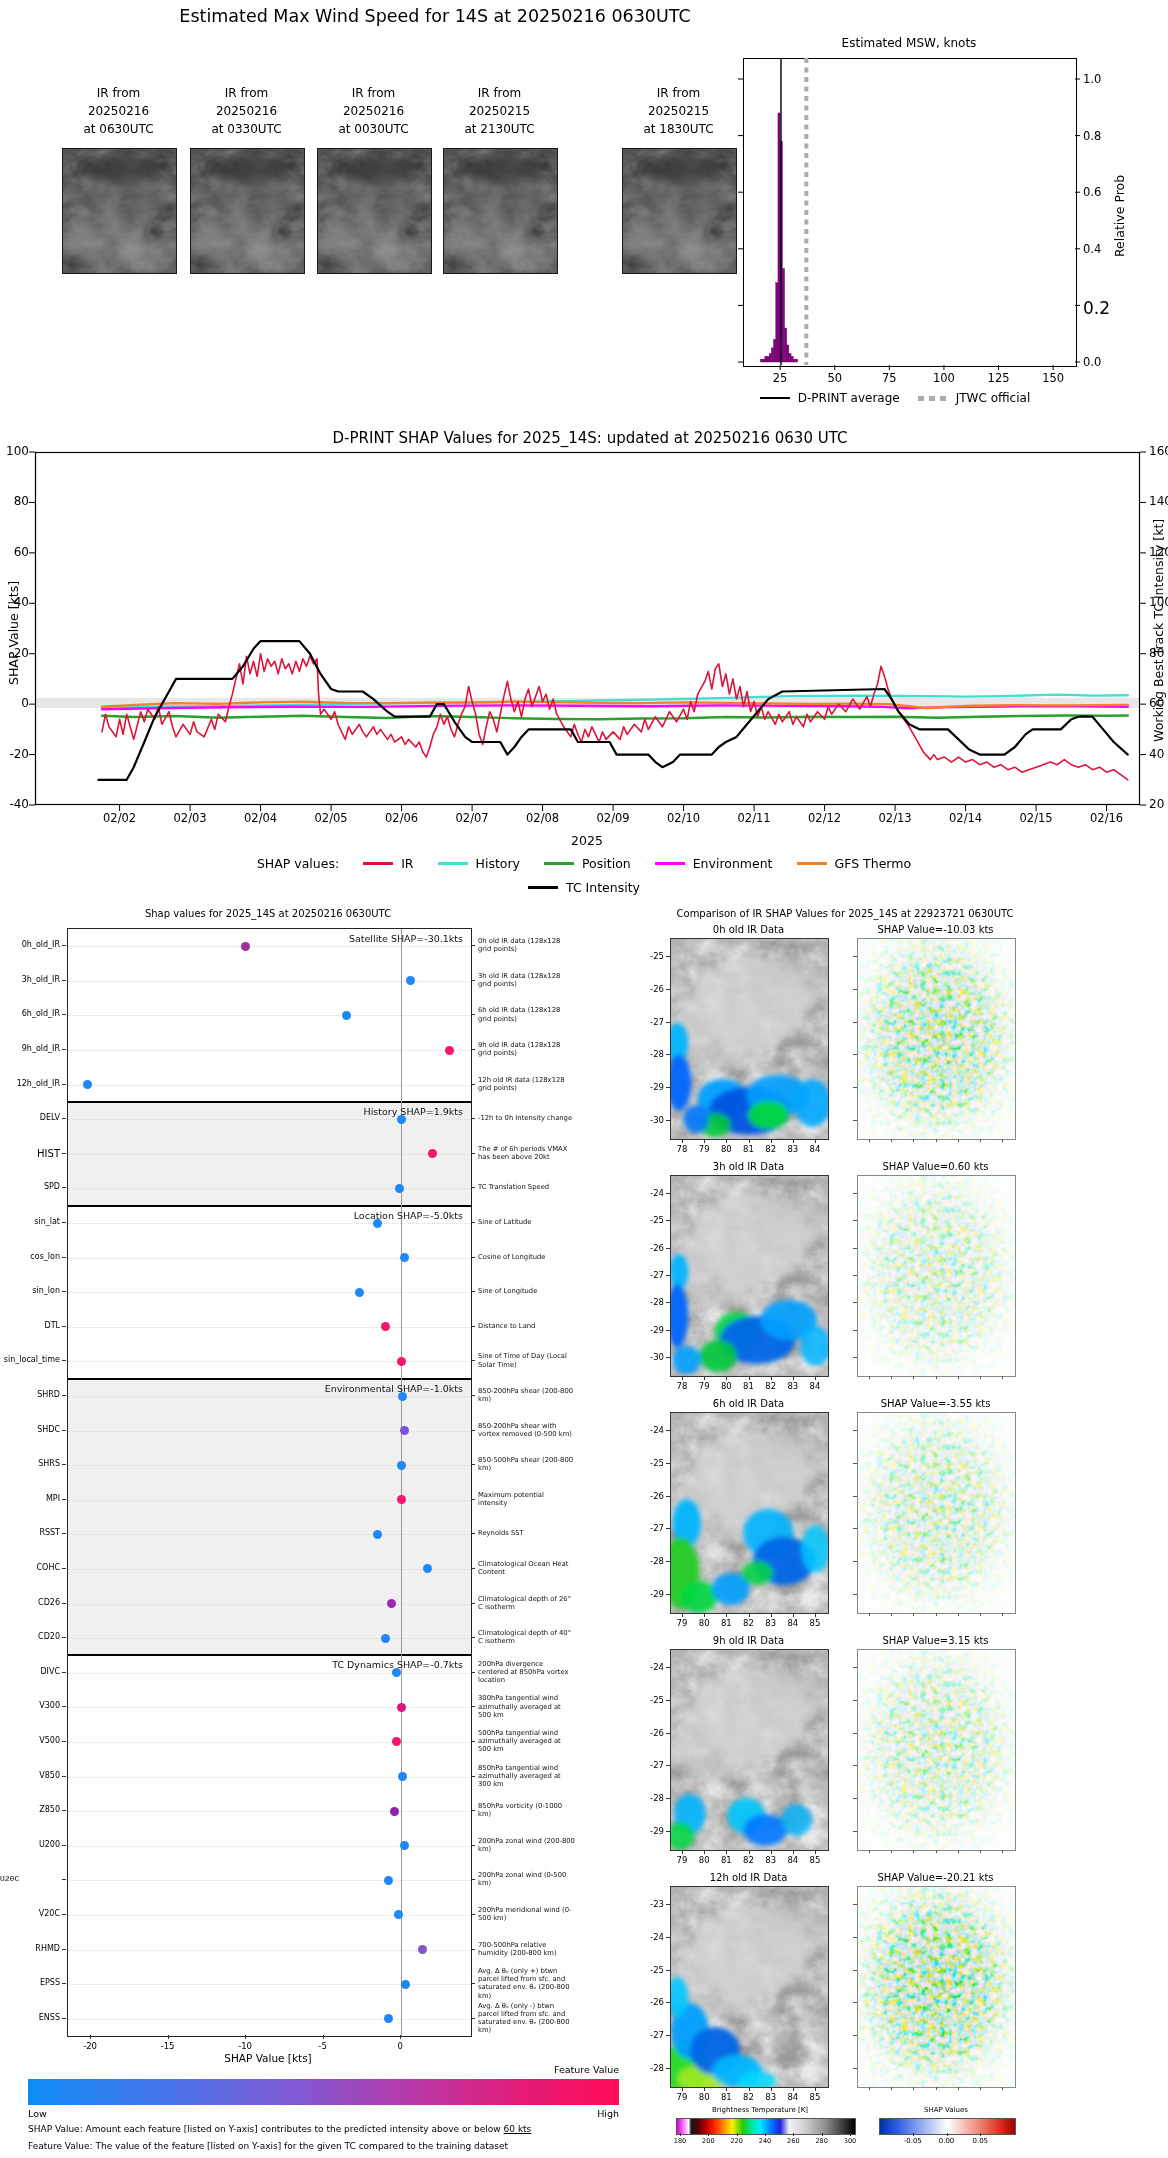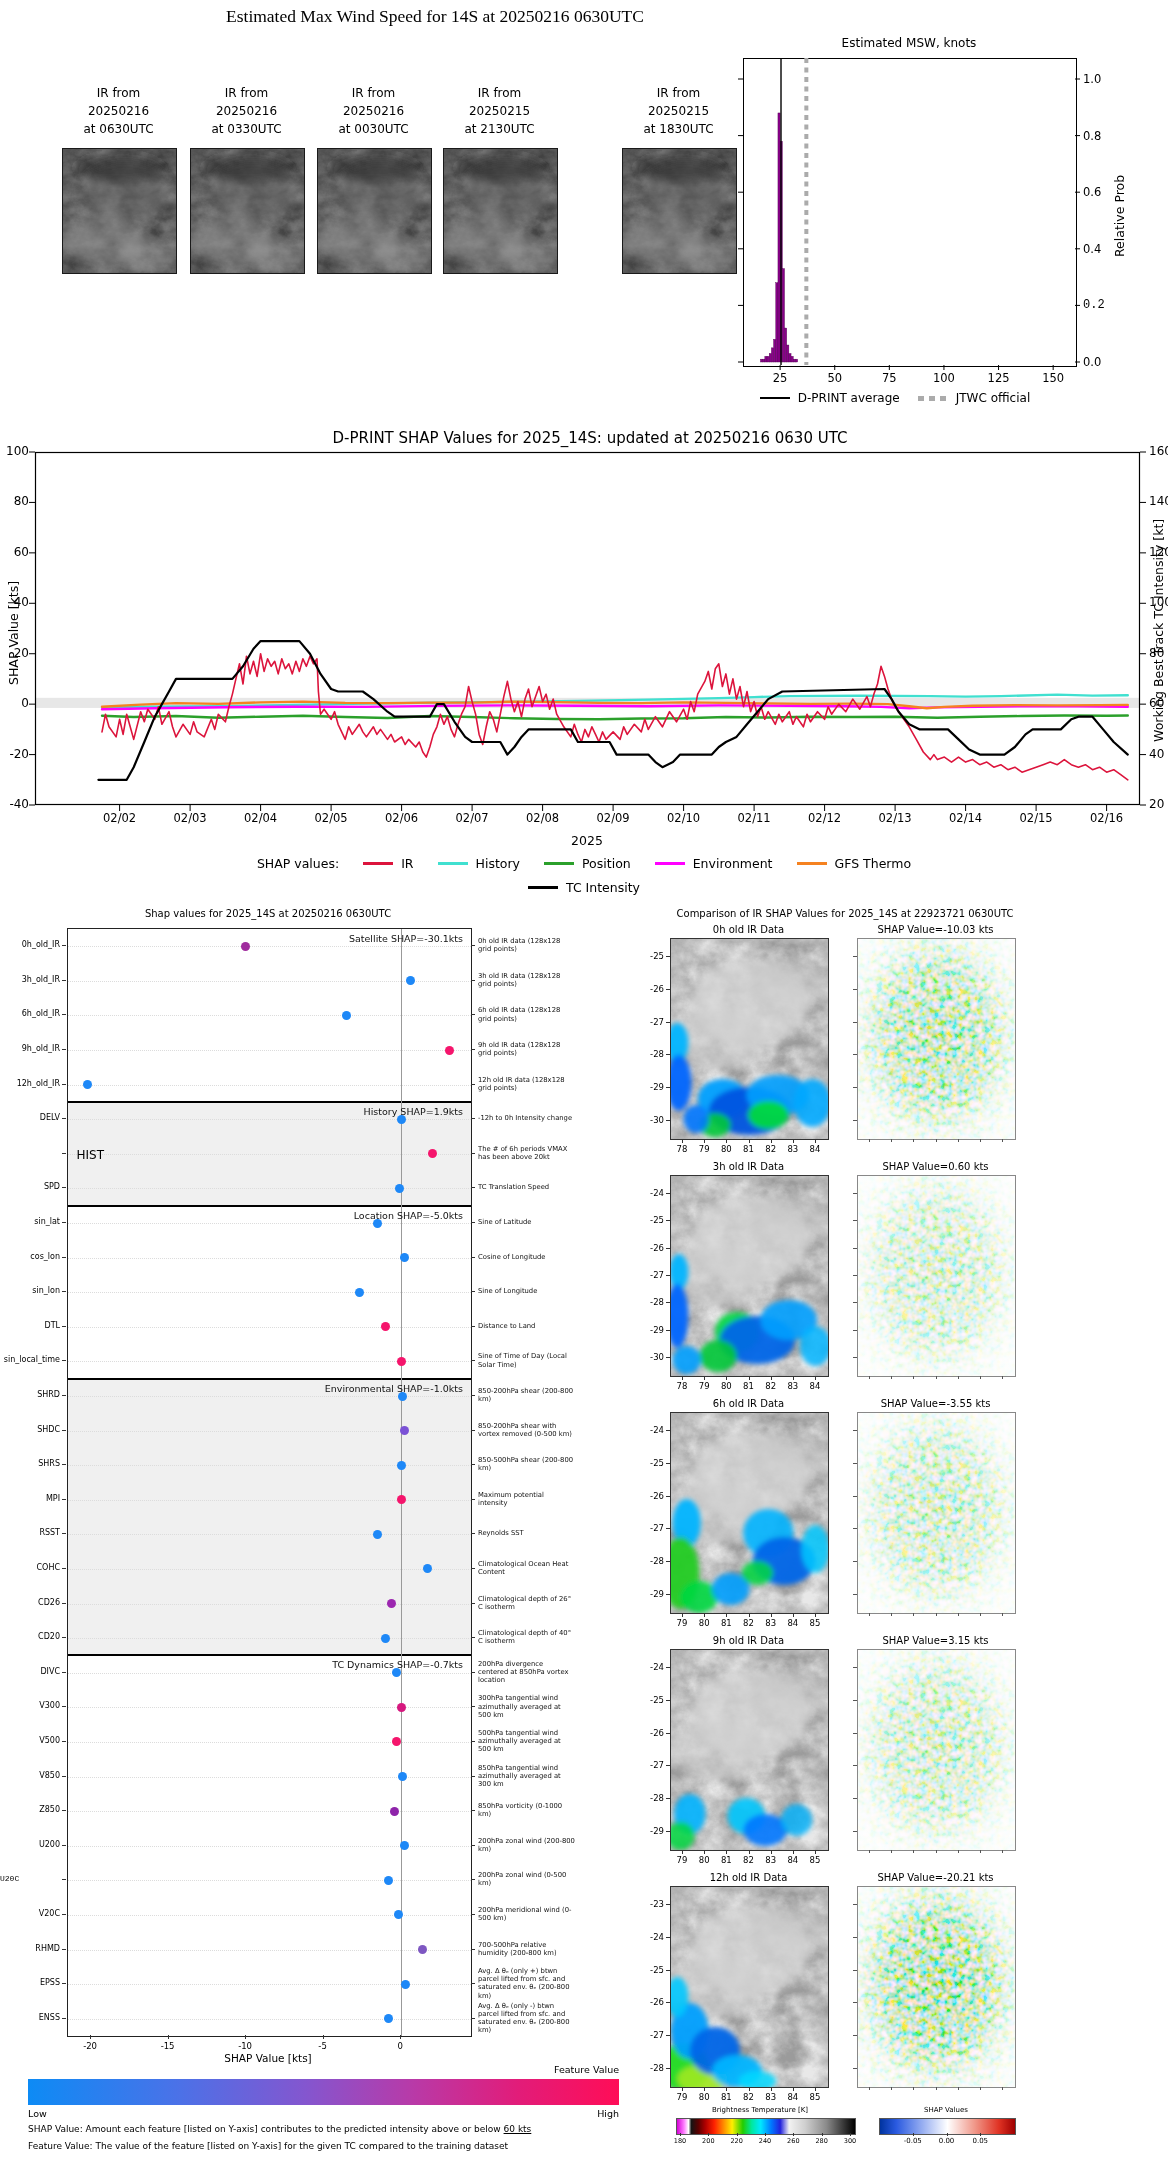--- a/index.html
+++ b/index.html
@@ -36,21 +36,21 @@
         </filter>
       <radialGradient id="gradFade" cx="50%" cy="48%" r="62%">
         <stop offset="0%" stop-color="rgba(255,255,255,0)"></stop>
         <stop offset="50%" stop-color="rgba(255,255,255,0.25)"></stop>
         <stop offset="80%" stop-color="rgba(255,255,255,0.78)"></stop>
         <stop offset="100%" stop-color="rgba(255,255,255,0.92)"></stop>
       </radialGradient>
     </defs>
   </svg>
 
-  <div style="left:0;top:6px;width:870px;text-align:center;font-size:17.5px;font-family:Liberation Serif, serif;">Estimated Max Wind Speed for 14S at 20250216 0630UTC</div>
+  <div style="left:0;top:6px;width:870px;text-align:center;font-size:17.5px;">Estimated Max Wind Speed for 14S at 20250216 0630UTC</div>
 
   <div style="left:743px;top:36px;width:332px;text-align:center;font-size:12px;">Estimated MSW, knots</div>
   <div id="hist-box" style="left:743px;top:58px;width:332px;height:307px;border:1px solid #000;"></div>
   <div class="vtext" style="left:1112px;top:131px;height:170px;font-size:12.5px;">Relative Prob</div>
 
   <div style="left:190px;top:429px;width:800px;text-align:center;font-size:15px;">D-PRINT SHAP Values for 2025_14S: updated at 20250216 0630 UTC</div>
   <div class="vtext" style="left:6px;top:538px;height:190px;font-size:12.5px;">SHAP Value [kts]</div>
   <div class="vtext" style="left:1151px;top:500px;height:260px;font-size:12.5px;">Working Best Track TC Intensity [kt]</div>
   <div style="left:487px;top:833px;width:200px;text-align:center;font-size:12.5px;">2025</div>
 
@@ -177,21 +177,21 @@
       <line x1="-5" x2="0" y1="21" y2="21" stroke="#000" stroke-width="1"></line>
       <line x1="332" x2="337" y1="21" y2="21" stroke="#000" stroke-width="1"></line>
     </svg>
     <div style="position: absolute; left: 760.132px; top: 371px; width: 40px; text-align: center; font-size: 11.5px;">25</div>
     <div style="position: absolute; left: 814.737px; top: 371px; width: 40px; text-align: center; font-size: 11.5px;">50</div>
     <div style="position: absolute; left: 869.342px; top: 371px; width: 40px; text-align: center; font-size: 11.5px;">75</div>
     <div style="position: absolute; left: 923.947px; top: 371px; width: 40px; text-align: center; font-size: 11.5px;">100</div>
     <div style="position: absolute; left: 978.553px; top: 371px; width: 40px; text-align: center; font-size: 11.5px;">125</div>
     <div style="position: absolute; left: 1033.16px; top: 371px; width: 40px; text-align: center; font-size: 11.5px;">150</div>
     <div style="position: absolute; left: 1083px; top: 355px; width: 36px; font-size: 11.5px;">0.0</div>
-    <div style="position: absolute; left: 1083px; top: 298.4px; width: 36px; font-size: 12px; font-family: Liberation Mono, monospace;">0.2</div>
+    <div style="position: absolute; left: 1083px; top: 298.4px; width: 36px; font-size: 17px;">0.2</div>
     <div style="position: absolute; left: 1083px; top: 241.8px; width: 36px; font-size: 11.5px;">0.4</div>
     <div style="position: absolute; left: 1083px; top: 185.2px; width: 36px; font-size: 11.5px;">0.6</div>
     <div style="position: absolute; left: 1083px; top: 128.6px; width: 36px; font-size: 11.5px;">0.8</div>
     <div style="position: absolute; left: 1083px; top: 72px; width: 36px; font-size: 11.5px;">1.0</div>
     <div class="flexrow" style="position: absolute; left: 660px; top: 391px; width: 470px; font-size: 12px; gap: 18px;">
       <span style="display: inline-flex; align-items: center; gap: 8px;">
         <span style="width: 30px; height: 2px; background: rgb(0, 0, 0);"></span>
         <span>D-PRINT average</span>
       </span>
       <span style="display: inline-flex; align-items: center; gap: 8px;">
@@ -395,21 +395,21 @@
     <div style="position: absolute; left: 471px; top: 1049.08px; width: 4px; height: 1px; background: rgb(51, 51, 51);"></div>
     <div style="position: absolute; left: 478px; top: 1049.08px; width: 97px; font-size: 6.8px; line-height: 1.2; transform: translateY(-50%); color: rgb(17, 17, 17);">9h old IR data (128x128 grid points)</div>
     <div style="position: absolute; left: 0px; top: 1078.67px; width: 60px; text-align: right; font-size: 8px;">12h_old_IR</div>
     <div style="position: absolute; left: 62px; top: 1083.67px; width: 4px; height: 1px; background: rgb(51, 51, 51);"></div>
     <div style="position: absolute; left: 471px; top: 1083.67px; width: 4px; height: 1px; background: rgb(51, 51, 51);"></div>
     <div style="position: absolute; left: 478px; top: 1083.67px; width: 97px; font-size: 6.8px; line-height: 1.2; transform: translateY(-50%); color: rgb(17, 17, 17);">12h old IR data (128x128 grid points)</div>
     <div style="position: absolute; left: 0px; top: 1113.27px; width: 60px; text-align: right; font-size: 8px;">DELV</div>
     <div style="position: absolute; left: 62px; top: 1118.27px; width: 4px; height: 1px; background: rgb(51, 51, 51);"></div>
     <div style="position: absolute; left: 471px; top: 1118.27px; width: 4px; height: 1px; background: rgb(51, 51, 51);"></div>
     <div style="position: absolute; left: 478px; top: 1118.27px; width: 97px; font-size: 6.8px; line-height: 1.2; transform: translateY(-50%); color: rgb(17, 17, 17);">-12h to 0h Intensity change</div>
-    <div style="position: absolute; left: 0px; top: 1147.86px; width: 60px; text-align: right; font-size: 12px; margin-left: 44px;">HIST</div>
+    <div style="position: absolute; left: 0px; top: 1147.86px; width: 60px; text-align: right; font-size: 10px;">HIST</div>
     <div style="position: absolute; left: 62px; top: 1152.86px; width: 4px; height: 1px; background: rgb(51, 51, 51);"></div>
     <div style="position: absolute; left: 471px; top: 1152.86px; width: 4px; height: 1px; background: rgb(51, 51, 51);"></div>
     <div style="position: absolute; left: 478px; top: 1152.86px; width: 97px; font-size: 6.8px; line-height: 1.2; transform: translateY(-50%); color: rgb(17, 17, 17);">The # of 6h periods VMAX has been above 20kt</div>
     <div style="position: absolute; left: 0px; top: 1182.45px; width: 60px; text-align: right; font-size: 8px;">SPD</div>
     <div style="position: absolute; left: 62px; top: 1187.45px; width: 4px; height: 1px; background: rgb(51, 51, 51);"></div>
     <div style="position: absolute; left: 471px; top: 1187.45px; width: 4px; height: 1px; background: rgb(51, 51, 51);"></div>
     <div style="position: absolute; left: 478px; top: 1187.45px; width: 97px; font-size: 6.8px; line-height: 1.2; transform: translateY(-50%); color: rgb(17, 17, 17);">TC Translation Speed</div>
     <div style="position: absolute; left: 0px; top: 1217.05px; width: 60px; text-align: right; font-size: 8px;">sin_lat</div>
     <div style="position: absolute; left: 62px; top: 1222.05px; width: 4px; height: 1px; background: rgb(51, 51, 51);"></div>
     <div style="position: absolute; left: 471px; top: 1222.05px; width: 4px; height: 1px; background: rgb(51, 51, 51);"></div>

